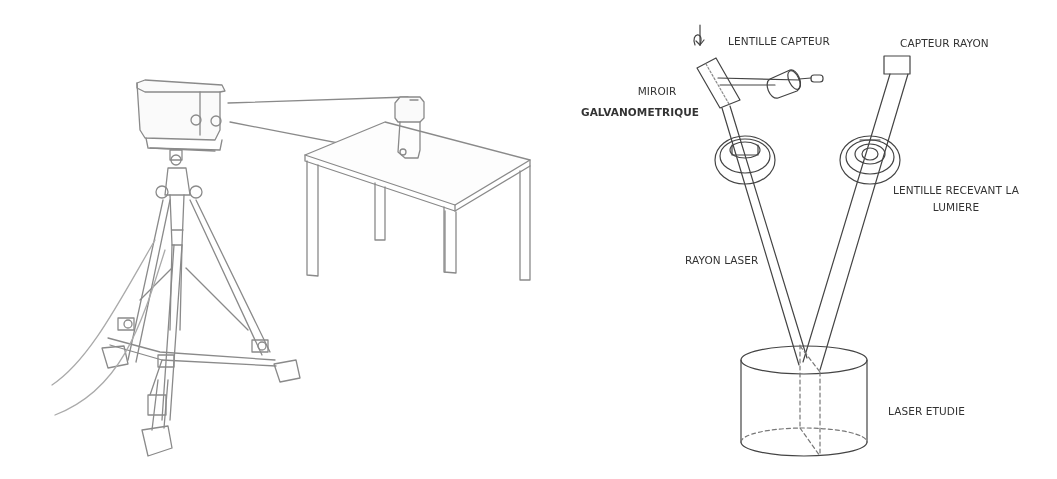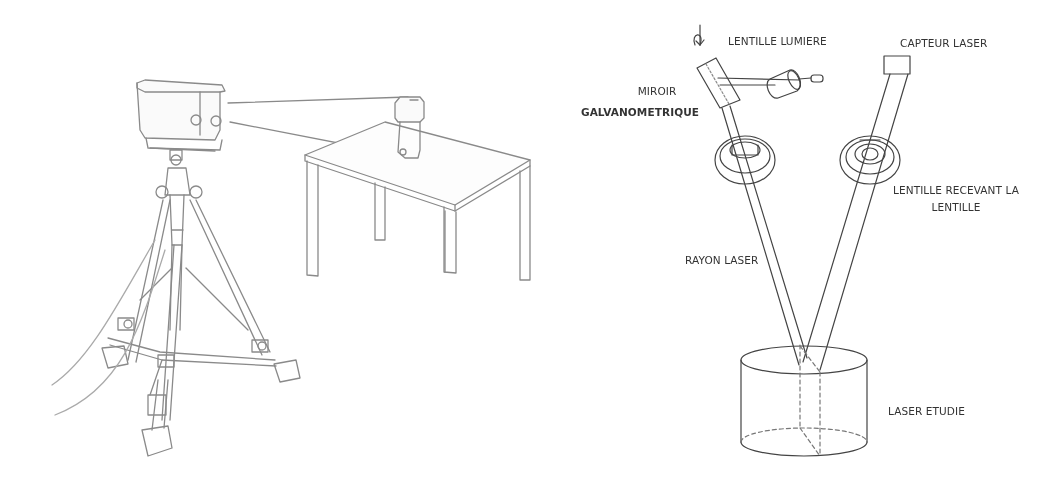--- a/index.html
+++ b/index.html
@@ -145,20 +145,20 @@
       <path d="M741 442 A63 14 0 0 0 867 442"></path>
       <path d="M741 442 A63 14 0 0 1 867 442" stroke-dasharray="4 3" stroke="#777"></path>
       <line x1="800" y1="345" x2="800" y2="428" stroke-dasharray="4 3" stroke="#777"></line>
       <line x1="820" y1="372" x2="820" y2="456" stroke-dasharray="4 3" stroke="#777"></line>
       <line x1="800" y1="428" x2="820" y2="456" stroke-dasharray="4 3" stroke="#777"></line>
       <line x1="800" y1="346" x2="820" y2="372" stroke-dasharray="4 3" stroke="#777"></line>
     </g>
   </g>
 </svg>
 
-<div class="lbl" style="left:728px; top:34px;">LENTILLE LUMIERE</div>
-<div class="lbl" style="left:900px; top:36px;">CAPTEUR LASER</div>
+<div class="lbl" style="left:728px; top:34px;">LENTILLE CAPTEUR</div>
+<div class="lbl" style="left:900px; top:36px;">CAPTEUR RAYON</div>
 <div class="lbl" style="left:622px; top:84px; width:70px;">MIROIR</div>
 <div class="lbl" style="left:580px; top:105px; width:120px;font-weight:bold;">GALVANOMETRIQUE</div>
 <div class="lbl" style="left:886px; top:183px; width:140px;">LENTILLE RECEVANT LA</div>
-<div class="lbl" style="left:926px; top:200px; width:60px;">LENTILLE</div>
+<div class="lbl" style="left:926px; top:200px; width:60px;">LUMIERE</div>
 <div class="lbl left" style="left:685px; top:253px;">RAYON LASER</div>
 <div class="lbl left" style="left:888px; top:404px;">LASER ETUDIE</div>
 
 </body></html>

